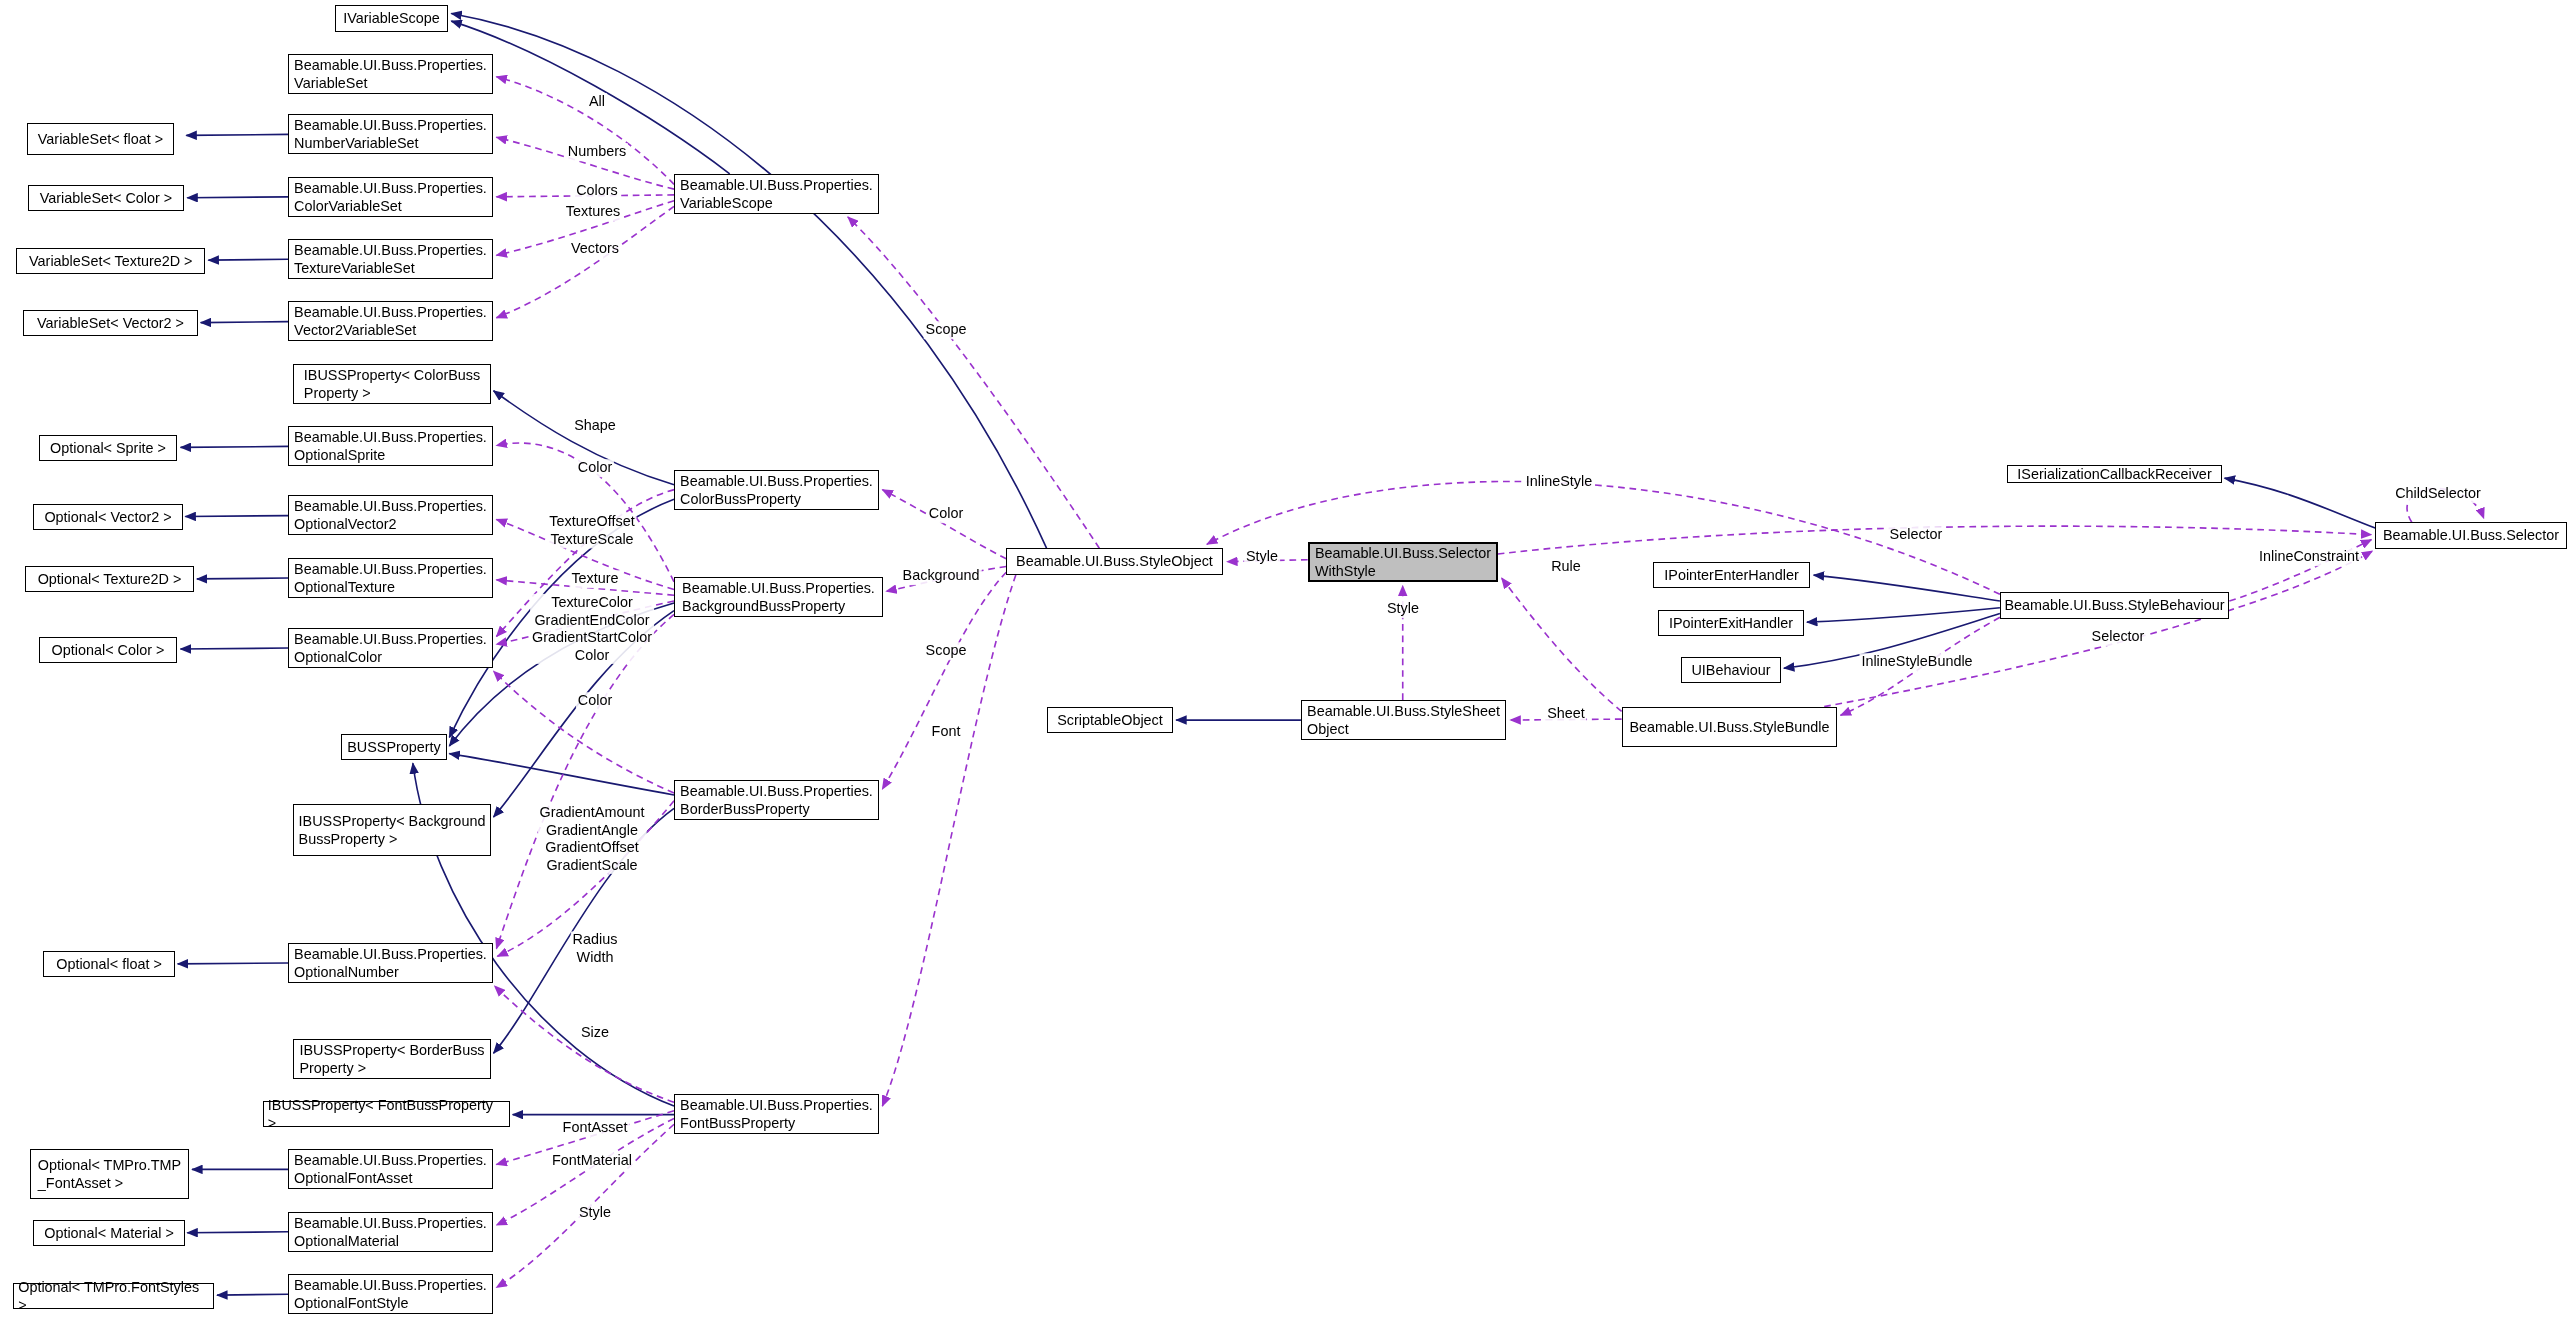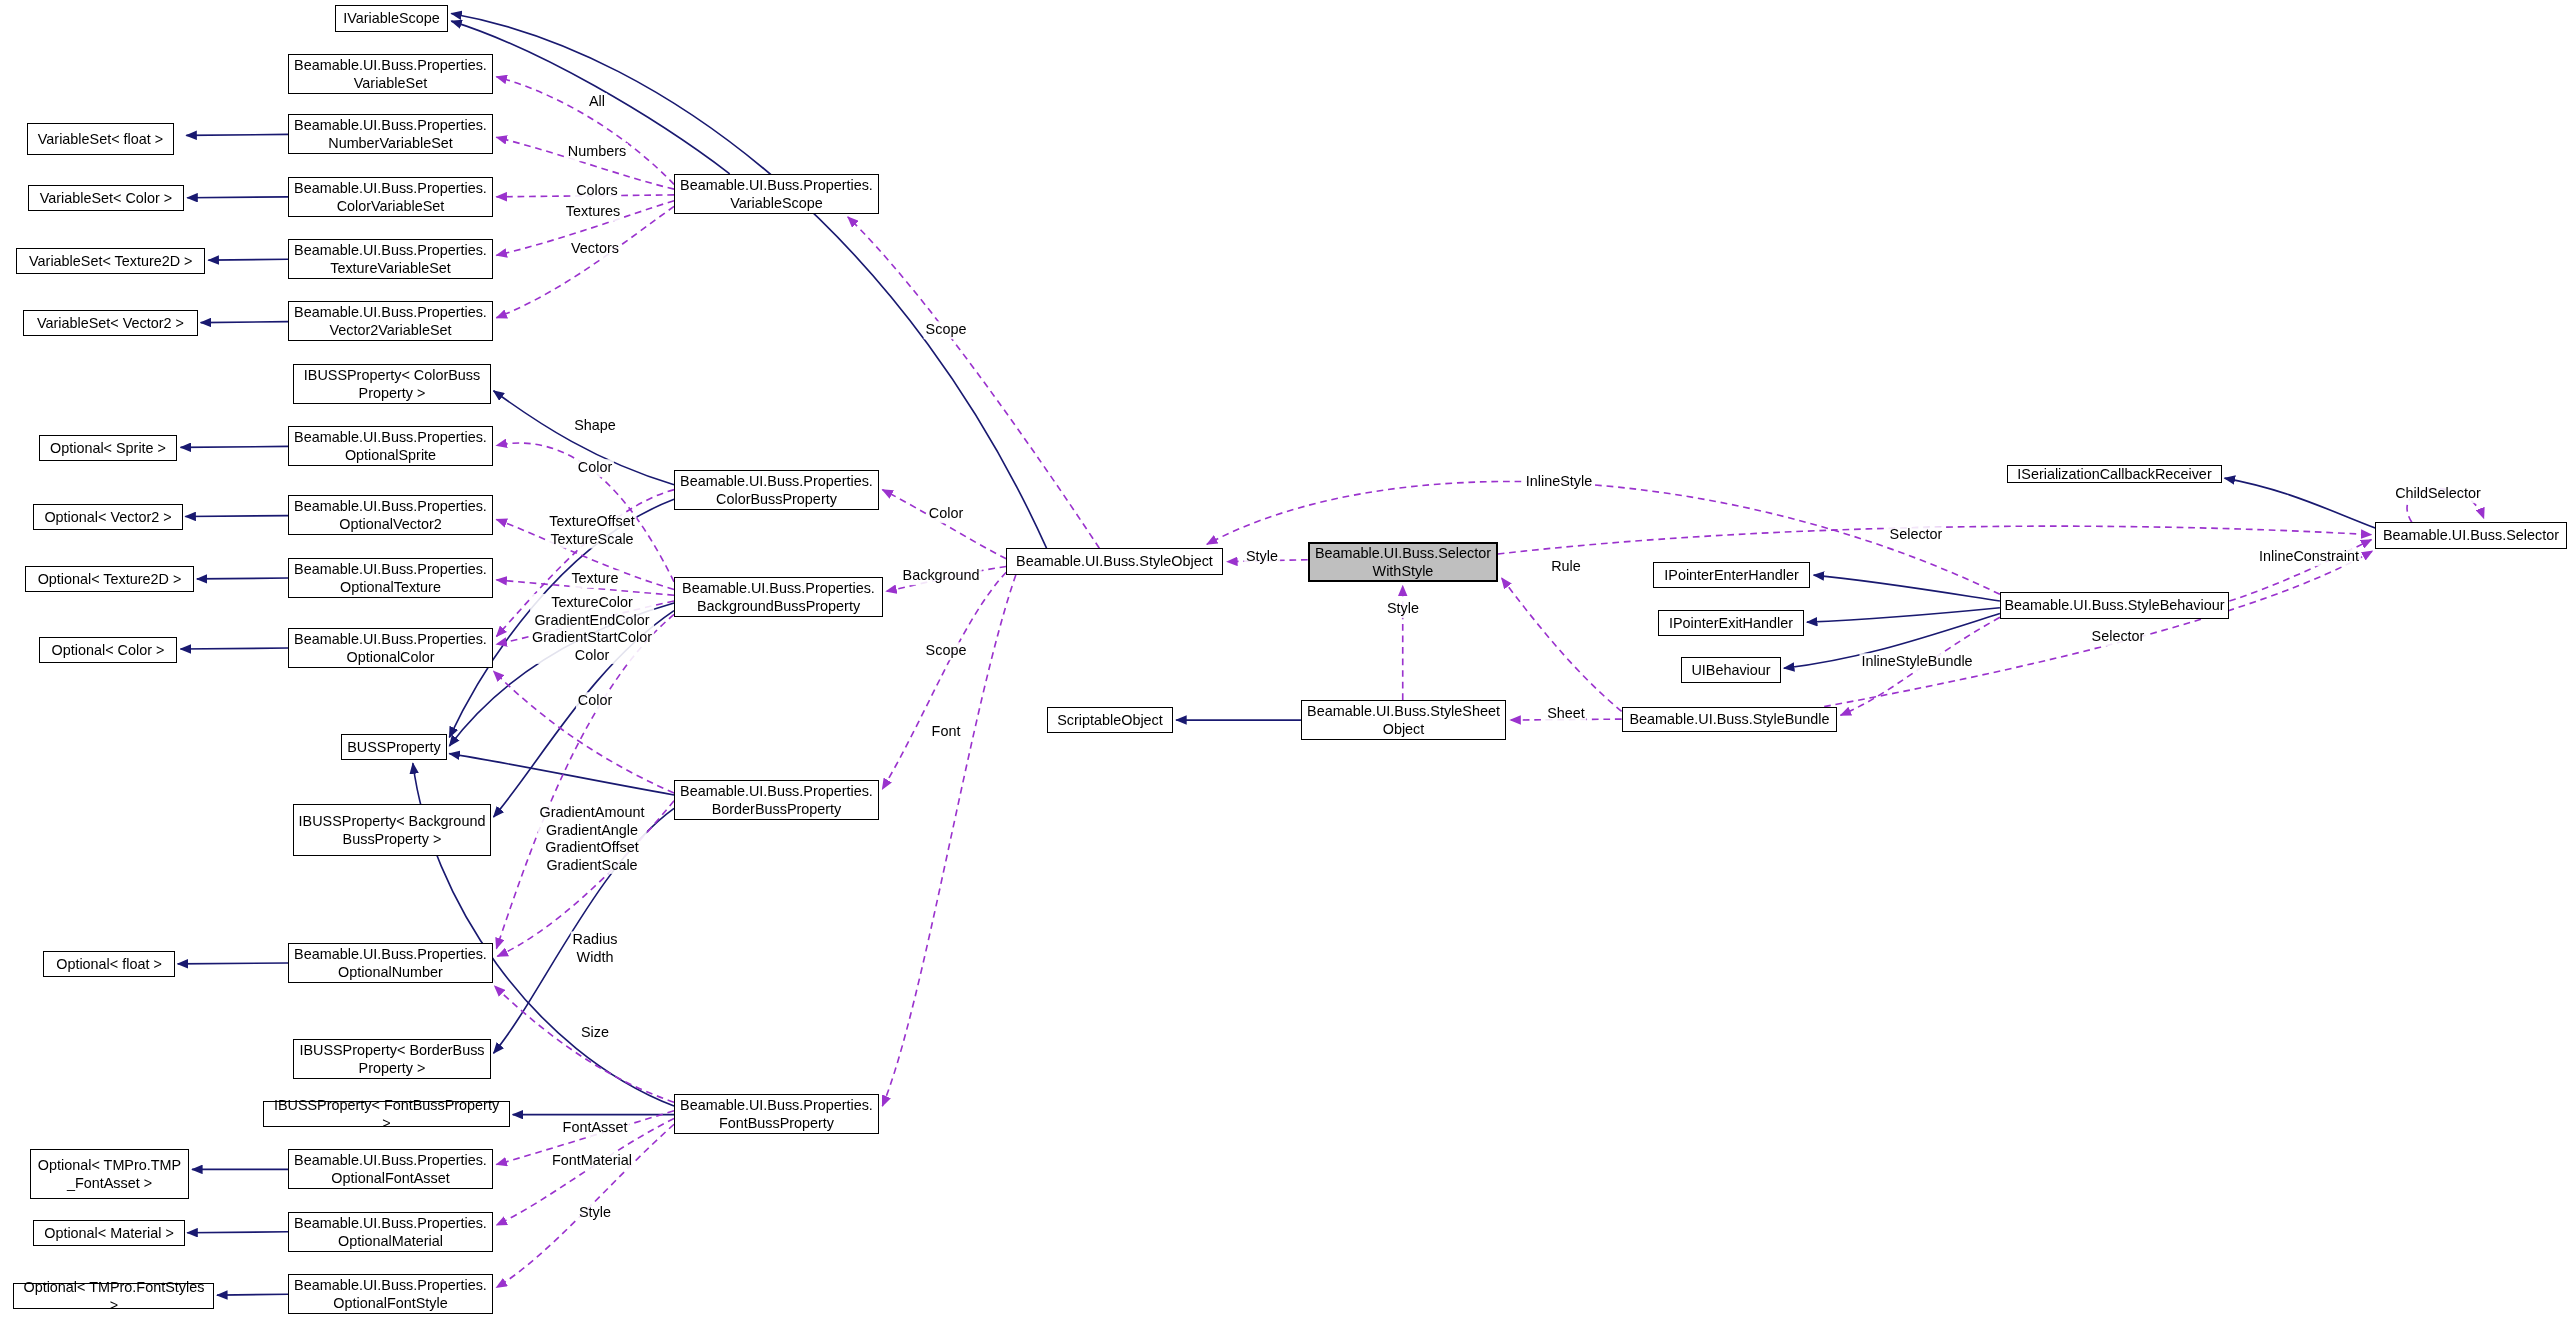--- a/index.html
+++ b/index.html
@@ -7,21 +7,21 @@
   body { font-family:"Liberation Sans", sans-serif; color:#000; }
   #canvas { position:relative; width:2576px; height:1323px; background:var(--bg,#ffffff); overflow:hidden; }
   svg.edges { position:absolute; left:0; top:0; width:2576px; height:1323px; }
   .e-inh { fill:none; stroke:var(--inh,#191970); stroke-width:1.7; }
   .e-use { fill:none; stroke:var(--use,#9a32cd); stroke-width:1.7; stroke-dasharray:7 5; }
   .mk-inh { fill:var(--inh,#191970); }
   .mk-use { fill:var(--use,#9a32cd); }
   .node {
     position:absolute; border:1.9px solid var(--nb,#000); background:var(--nf,#ffffff);
     display:flex; align-items:center; justify-content:center;
-    text-align:center; font-size:14.4px; line-height:1.28; white-space:pre-line;
+    text-align:left; font-size:14.4px; line-height:1.28; white-space:pre-line;
     padding:1px 3.8px;
   }
   .node.hl { background:var(--hf,#bfbfbf); border-width:2.9px; }
   .elabel {
     position:absolute; transform:translate(-50%,-50%);
     font-size:14.4px; line-height:1.22; text-align:center; white-space:pre-line;
     background:rgba(255,255,255,0.88); padding:0 1.9px;
   }
 </style>
 </head>
@@ -158,21 +158,21 @@
 OptionalMaterial</div>
   <div class="node" style="left:13.4px;top:1283px;width:201px;height:26px">Optional&lt; TMPro.FontStyles &gt;</div>
   <div class="node" style="left:288px;top:1274px;width:205px;height:40px">Beamable.UI.Buss.Properties.
 OptionalFontStyle</div>
   <div class="node" style="left:1006px;top:548px;width:217px;height:27px">Beamable.UI.Buss.StyleObject</div>
   <div class="node hl" style="left:1308px;top:542px;width:190px;height:40px">Beamable.UI.Buss.Selector
 WithStyle</div>
   <div class="node" style="left:1047px;top:707px;width:126px;height:26px">ScriptableObject</div>
   <div class="node" style="left:1301px;top:700px;width:205px;height:40px">Beamable.UI.Buss.StyleSheet
 Object</div>
-  <div class="node" style="left:1622px;top:707px;width:215px;height:25px">Beamable.UI.Buss.StyleBundle</div>
+  <div class="node" style="left:1622px;top:707px;width:215px;height:40px">Beamable.UI.Buss.StyleBundle</div>
   <div class="node" style="left:1653px;top:562px;width:157px;height:26px">IPointerEnterHandler</div>
   <div class="node" style="left:1658px;top:610px;width:146px;height:26px">IPointerExitHandler</div>
   <div class="node" style="left:1681px;top:657px;width:100px;height:26px">UIBehaviour</div>
   <div class="node" style="left:2000px;top:592px;width:229px;height:27px">Beamable.UI.Buss.StyleBehaviour</div>
   <div class="node" style="left:2007px;top:465px;width:215px;height:18px">ISerializationCallbackReceiver</div>
   <div class="node" style="left:2375px;top:522px;width:192px;height:27px">Beamable.UI.Buss.Selector</div>
 
   <div class="elabel" style="left:597px;top:102px">All</div>
   <div class="elabel" style="left:597px;top:152px">Numbers</div>
   <div class="elabel" style="left:597px;top:191px">Colors</div>

